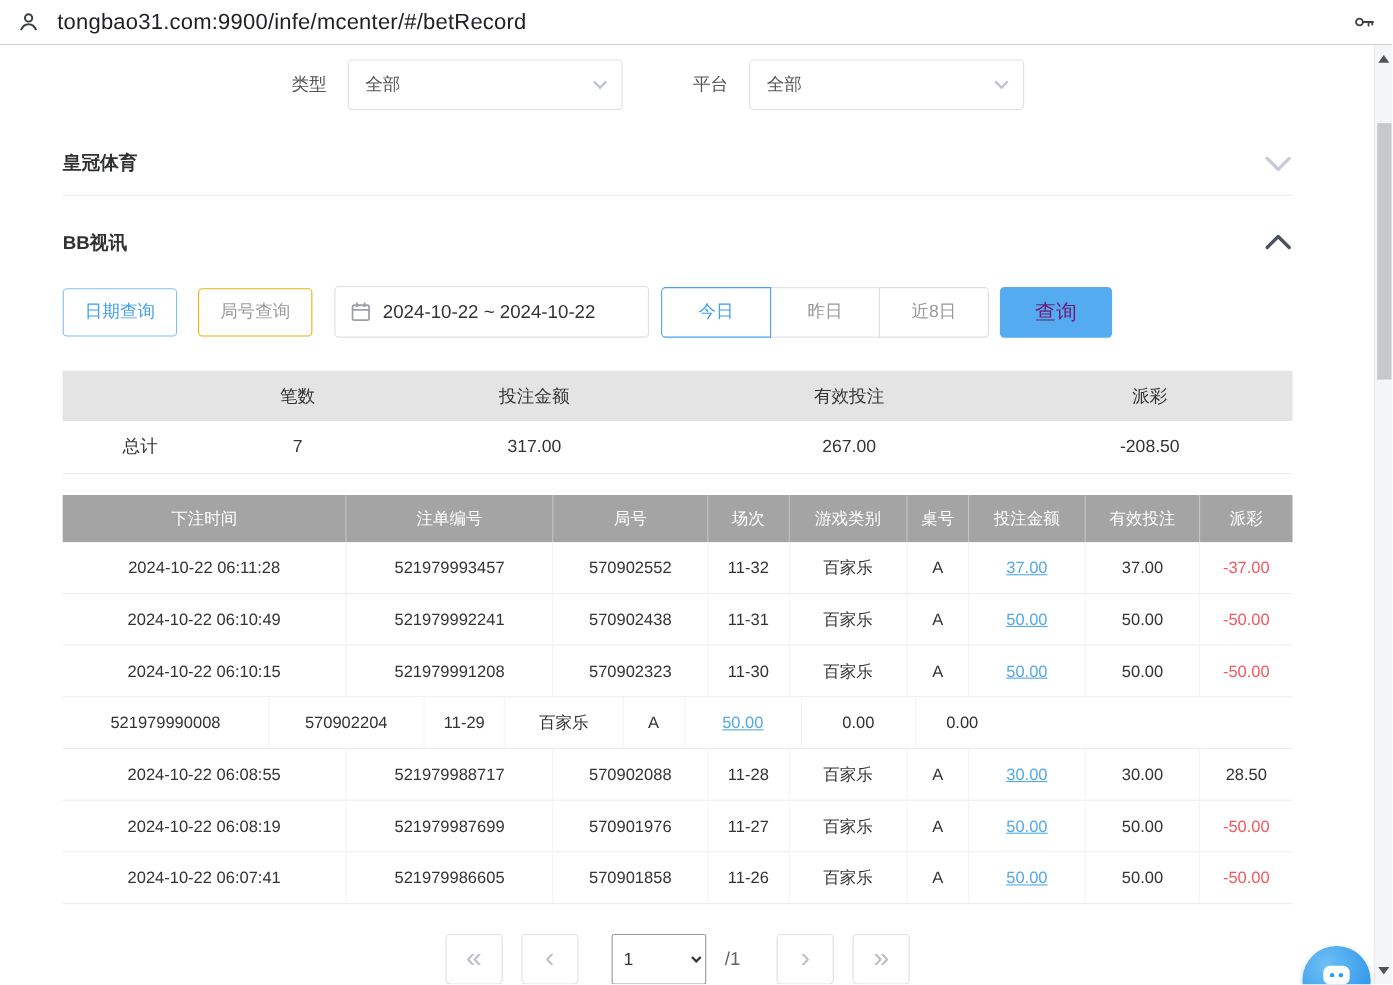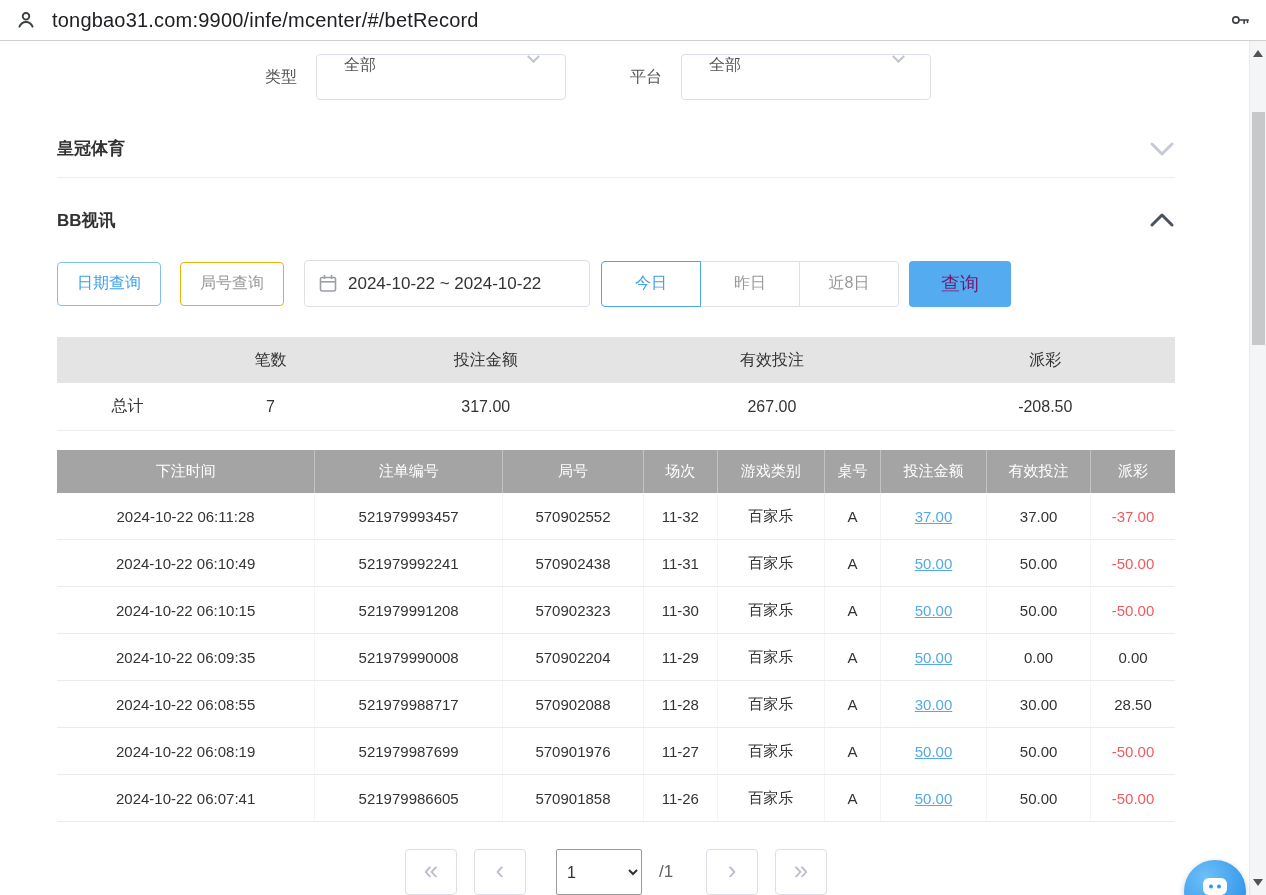--- a/index.html
+++ b/index.html
@@ -11,21 +11,21 @@
   .browser-bar { height:41px; display:flex; align-items:center; gap:13px; padding:0 13px; background:#fff; border-bottom:1px solid #cfcfcf; }
   .icon-wrap { display:inline-flex; align-items:center; justify-content:center; width:26px; height:26px; border-radius:50%; cursor:pointer; }
   .url { flex:1; font-size:20px; color:#202124; letter-spacing:.2px; cursor:text; }
 
   
   .content { position:absolute; top:41px; left:0; right:17px; bottom:0; background:#fff; padding:0 74px 0 57px; overflow:hidden; }
 
   .filter-row { display:flex; align-items:center; margin:13px 0 0 208px; }
   .filter-label { font-size:16px; color:#555; margin-right:19px; }
   .gap-platform { margin-left:64px; }
-  .select-box { width:250px; height:46px; border:1px solid #dcdfe6; border-radius:4px; display:flex; padding:0 27px; font-size:16px; color:#555; background:#fff; cursor:pointer; }
+  .select-box { width:250px; height:46px; border:1px solid #dcdfe6; border-radius:4px; display:flex; align-items:center; padding:0 15px; font-size:16px; color:#555; background:#fff; cursor:pointer; }
   .chev { width:9px; height:9px; border-right:2px solid #c0c4cc; border-bottom:2px solid #c0c4cc; display:inline-block; }
   .chev.down { transform:rotate(45deg) translate(-2px,-2px); margin-left:auto; }
 
   .section-row { display:flex; align-items:center; justify-content:space-between; cursor:pointer; }
   .section-row h2 { font-size:17px; font-weight:bold; color:#303133; }
   .section-row.crown { margin-top:20px; height:58px; border-bottom:1px solid #ebeef5; }
   .section-row.bb { margin-top:12px; height:60px; }
 
   
   .query-bar { display:flex; align-items:center; margin-top:10px; }
@@ -213,21 +213,20 @@
         <div class="t5">百家乐</div>
         <div class="t6">A</div>
         <div class="t7">
             <a class="bet-link">50.00</a>
           </div>
         <div class="t8">50.00</div>
         <div class="t9 colorize neg">-50.00</div>
       </div>
 
       <div class="trow">
-        <div class="t1">2024-10-22 06:09:35</div>
         <div class="t2">521979990008</div>
         <div class="t3">570902204</div>
         <div class="t4">11-29</div>
         <div class="t5">百家乐</div>
         <div class="t6">A</div>
         <div class="t7">
             <a class="bet-link">50.00</a>
           </div>
         <div class="t8">0.00</div>
         <div class="t9 colorize">0.00</div>

